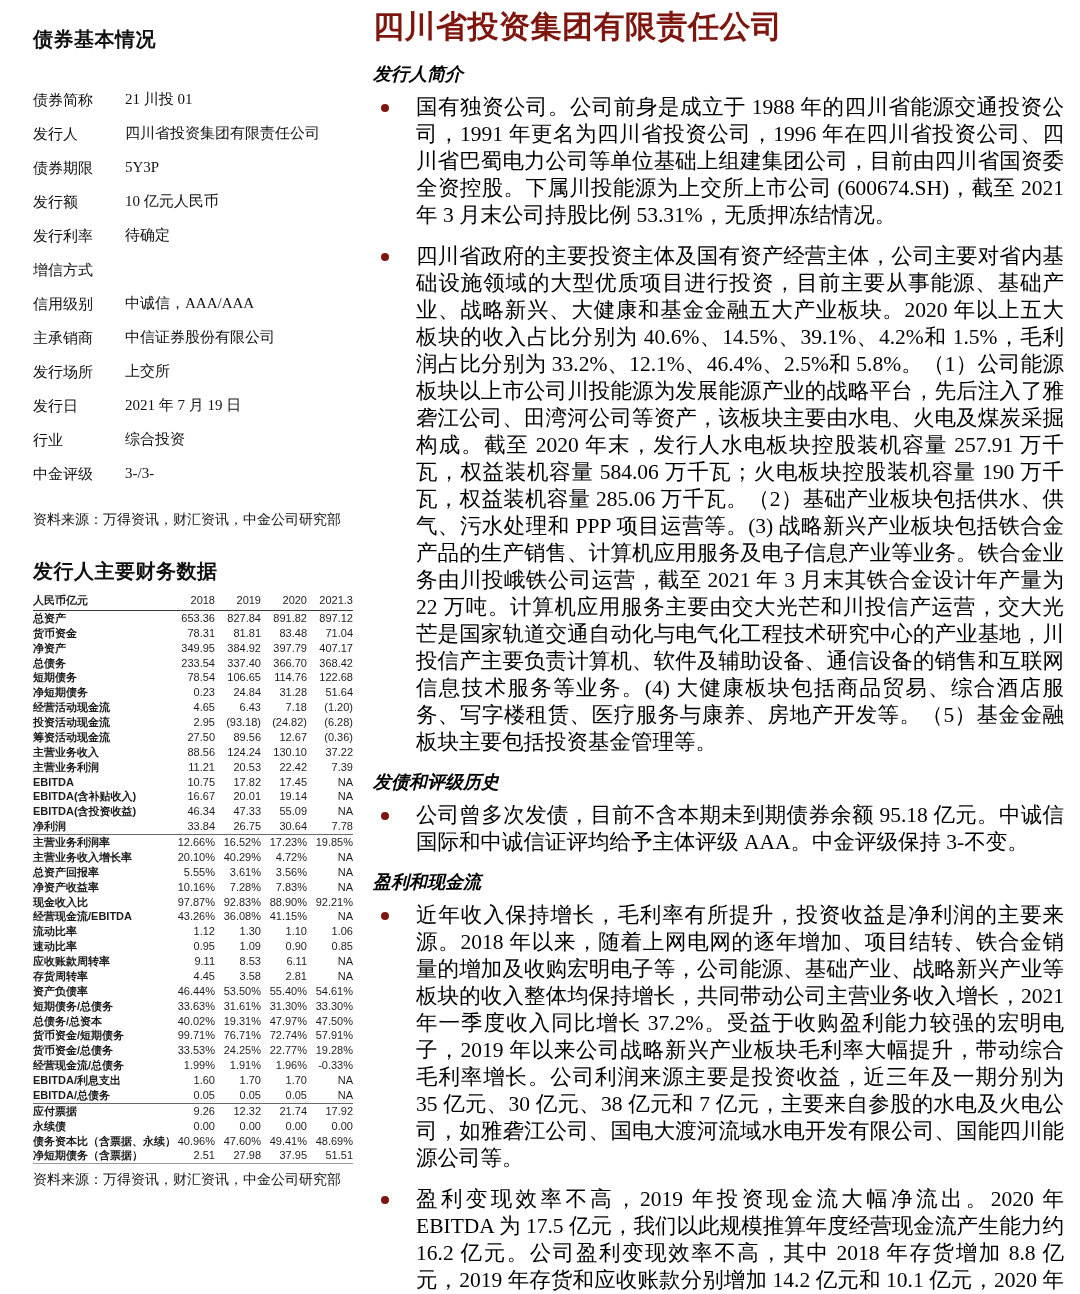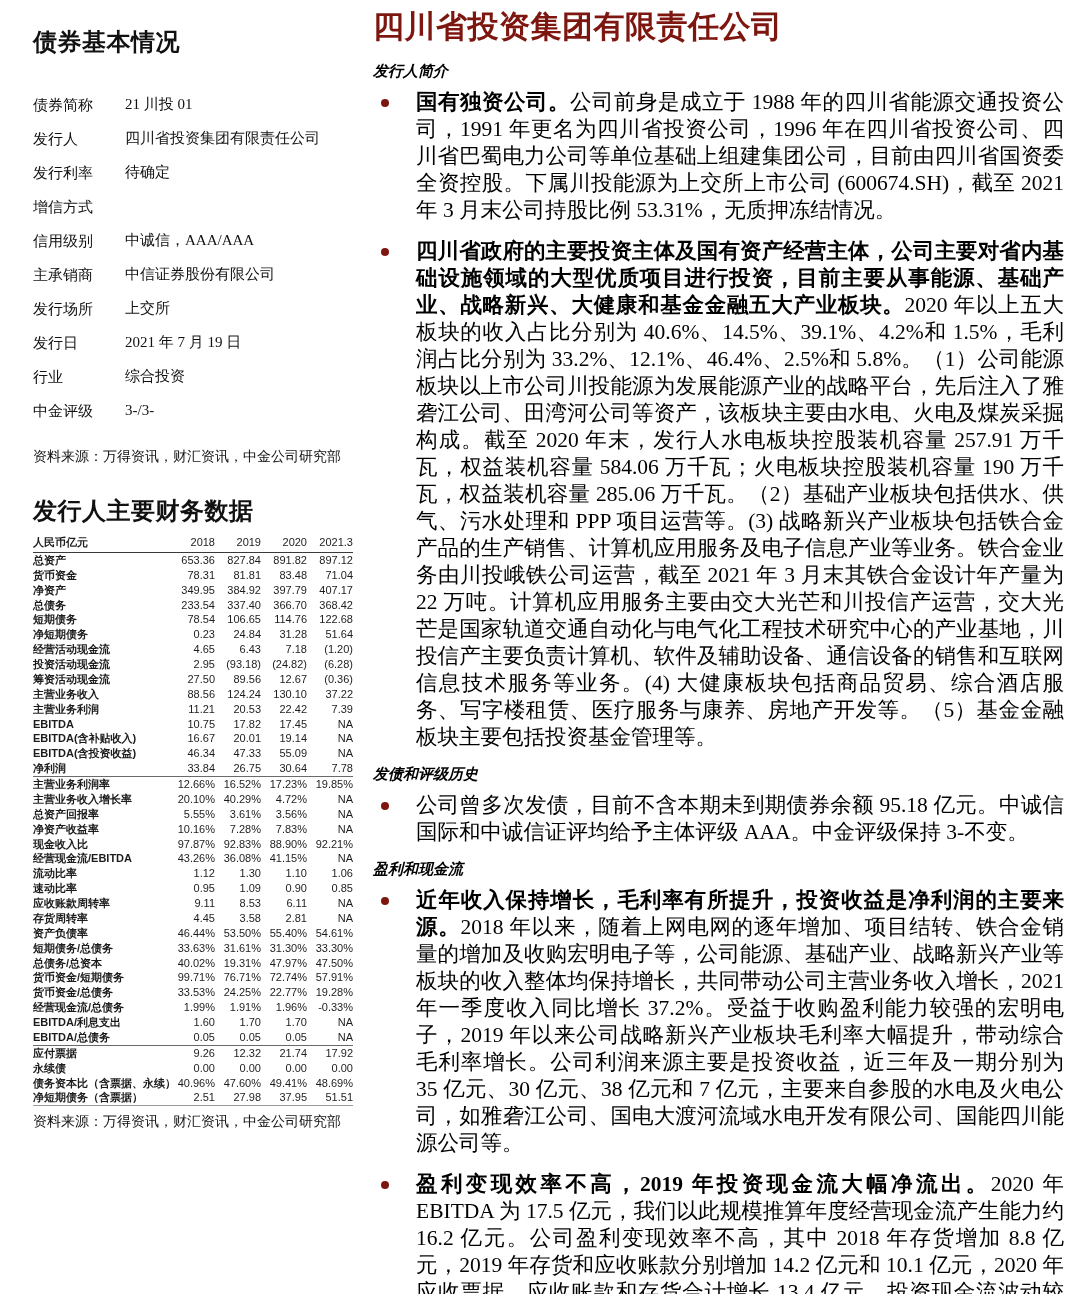--- a/index.html
+++ b/index.html
@@ -8,21 +8,21 @@
   body {
     width:1080px; height:1294px; overflow:hidden;
     font-family:"Liberation Sans","DejaVu Sans",sans-serif;
     color:var(--ink);
   }
   .page { display:flex; width:1080px; height:1294px; padding:0 16px 0 33px; }
 
   
   .left-col { width:320px; flex:none; padding-top:26px; }
   .panel-heading {
-    font-size:24px; font-weight:bold; margin:0 0 36px 0; letter-spacing:0.5px;
+    font-size:20px; font-weight:bold; margin:0 0 36px 0; letter-spacing:0.5px;
   }
   .panel-heading.second { margin:30px 0 8px 0; }
   .kv-list { margin-bottom:26px; }
   .kv-row { display:flex; align-items:flex-start; margin-bottom:13px; min-height:21px; }
   .kv-label { width:92px; flex:none; font-size:15px; line-height:21px; }
   .kv-value { flex:1; font-size:15px; line-height:21px; font-family:"Liberation Serif","DejaVu Serif",serif; }
   .source-note { font-size:14px; line-height:18px; margin:2px 0 0 0; }
   .source-note.table-src { margin-top:6px; }
 
   
@@ -36,50 +36,58 @@
   table.fin-table .num { text-align:right; width:46px; }
   tbody.fin-group { border-bottom:1px solid var(--line-mid); }
   tbody.fin-group:last-child { border-bottom:1px solid var(--line-light); }
 
   
   .right-col { flex:1; padding:6px 0 0 20px; }
   .doc-title {
     margin:0 0 12px 0; font-size:31px; font-weight:bold; color:var(--accent); letter-spacing:0.5px;
   }
   .sec-heading {
-    margin:14px 0 8px 0; font-size:15px; font-weight:bold; font-style:italic; color:#000;
+    margin:14px 0 8px 0; font-size:18px; font-weight:bold; font-style:italic; color:#000;
   }
   ul.bullets { list-style:none; margin:0 0 4px 0; padding:0; }
   ul.bullets li {
     position:relative; padding-left:43px; margin-bottom:14px;
     font-size:21.5px; line-height:27px; text-align:justify;
     font-family:"Liberation Serif","DejaVu Serif",serif; color:#000;
   }
   ul.bullets li::before {
     content:""; position:absolute; left:8px; top:10px; width:8px; height:8px;
     border-radius:50%; background:var(--accent);
   }
-  ul.bullets li .b { font-weight:bold; }
+  ul.bullets li .b { font-weight:normal; }
 </style>
 </head>
 <body>
 
 <div class="page">
 
   <aside class="left-col">
     <h2 class="panel-heading">债券基本情况</h2>
 
     <div class="kv-list" id="bond-fields">
         <div class="kv-row">
           <span class="kv-label">债券简称</span>
           <span class="kv-value">21 川投 01</span>
         </div>
         <div class="kv-row">
           <span class="kv-label">发行人</span>
           <span class="kv-value">四川省投资集团有限责任公司</span>
+        </div>
+        <div class="kv-row">
+          <span class="kv-label">债券期限</span>
+          <span class="kv-value">5Y3P</span>
+        </div>
+        <div class="kv-row">
+          <span class="kv-label">发行额</span>
+          <span class="kv-value">10 亿元人民币</span>
         </div>
         <div class="kv-row">
           <span class="kv-label">发行利率</span>
           <span class="kv-value">待确定</span>
         </div>
         <div class="kv-row">
           <span class="kv-label">增信方式</span>
           <span class="kv-value"></span>
         </div>
         <div class="kv-row">

